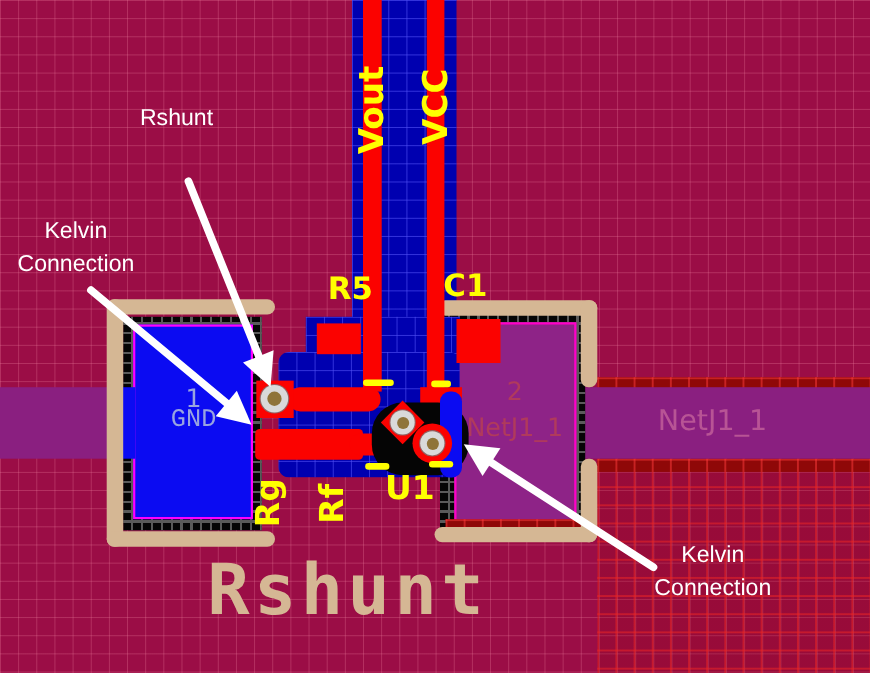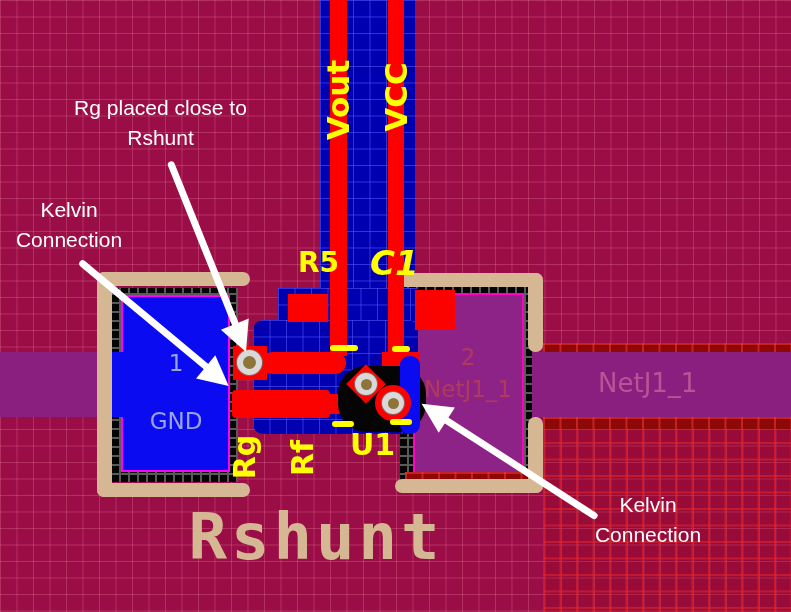--- a/index.html
+++ b/index.html
@@ -76,21 +76,21 @@
   <div class="abs purpleband" style="left:0;top:352px;width:98px;height:65px;"></div>
   <div class="abs purpleband" style="left:415px;top:352px;width:376px;height:65px;"></div>
   <div class="abs" style="left:598px;top:368px;font-size:26px;color:var(--ghost-text,#C4629B);opacity:.8;white-space:nowrap;">NetJ1_1</div>
 
   <div class="abs blueplane" style="left:320px;top:0;width:95px;height:350px;"></div>
 
   <div class="abs hatch" style="left:112px;top:288px;width:126px;height:194px;"></div>
   <div class="abs" style="left:121px;top:295px;width:105px;height:173px;background:var(--pad-blue,#0B0BF2);border:2px solid var(--pad1-outline,#FF00FF);"></div>
   <div class="abs" style="left:105px;top:352px;width:18px;height:65px;background:var(--pad-blue,#0B0BF2);"></div>
   <div class="padtext" style="left:126px;top:350px;width:100px;font-size:23px;color:var(--pad1-text,#98A4E0);">1</div>
-  <div class="padtext" style="left:126px;top:408px;width:100px;font-size:23px;color:var(--pad1-text,#98A4E0);">GND</div>
+  <div class="padtext" style="left:126px;top:368px;width:100px;font-size:23px;color:var(--pad1-text,#98A4E0);font-family:Liberation Mono, monospace;">GND</div>
 
   <div class="abs hatch" style="left:400px;top:286px;width:132px;height:196px;"></div>
   <div class="abs" style="left:413px;top:293px;width:107px;height:177px;background:var(--pad2-fill,#8E2387);border:2px solid var(--pad2-outline,#FF00C8);"></div>
   <div class="abs darkred" style="left:405px;top:472px;width:125px;height:10px;"></div>
   <div class="padtext" style="left:418px;top:344px;width:100px;font-size:23px;color:var(--pad2-text,#B03A5C);">2</div>
   <div class="padtext" style="left:418px;top:376px;width:100px;font-size:23px;color:var(--pad2-text,#B03A5C);">NetJ1_1</div>
 
   <div class="abs tan" style="left:97px;top:272px;width:153px;height:14px;"></div>
   <div class="abs tan" style="left:97px;top:272px;width:15px;height:225px;"></div>
   <div class="abs tan" style="left:97px;top:483px;width:153px;height:14px;"></div>
@@ -132,29 +132,28 @@
   </div>
 
   <div class="abs dash" style="left:330px;top:345px;width:28px;height:6px;"></div>
   <div class="abs dash" style="left:392px;top:346px;width:18px;height:6px;"></div>
   <div class="abs dash" style="left:332px;top:421px;width:22px;height:6px;"></div>
   <div class="abs dash" style="left:390px;top:419px;width:22px;height:6px;"></div>
 
   <div class="abs rot yellow-label" style="left:338px;top:100px;font-size:31px;">Vout</div>
   <div class="abs rot yellow-label" style="left:396px;top:97px;font-size:31px;">VCC</div>
   <div class="abs yellow-label" style="left:298px;top:246px;font-size:28px;">R5</div>
-  <div class="abs yellow-label" style="left:370px;top:243px;font-size:34px;font-style:italic;">C1</div>
+  <div class="abs yellow-label" style="left:403px;top:243px;font-size:28px;">C1</div>
   <div class="abs yellow-label" style="left:350px;top:427px;font-size:30px;">U1</div>
   <div class="abs rot yellow-label" style="left:244px;top:457px;font-size:30px;">Rg</div>
   <div class="abs rot yellow-label" style="left:302px;top:458px;font-size:30px;">Rf</div>
 
   <div class="abs" style="left:130px;top:500px;width:372px;text-align:center;font-family:'DejaVu Sans Mono',monospace;font-weight:bold;font-size:64px;letter-spacing:4px;color:var(--silkscreen-tan,#D5B794);">Rshunt</div>
 
   <div class="abs annot" style="left:58px;top:93px;width:205px;">
-    <div>Rg placed close to</div>
     <div>Rshunt</div>
   </div>
   <div class="abs annot" style="left:3px;top:195px;width:132px;">
     <div>Kelvin</div>
     <div>Connection</div>
   </div>
   <div class="abs annot" style="left:578px;top:490px;width:140px;">
     <div>Kelvin</div>
     <div>Connection</div>
   </div>

